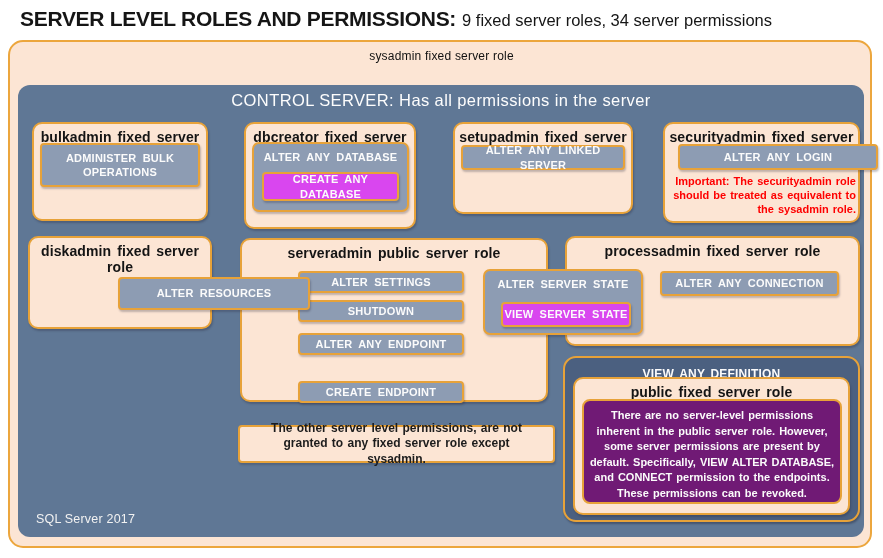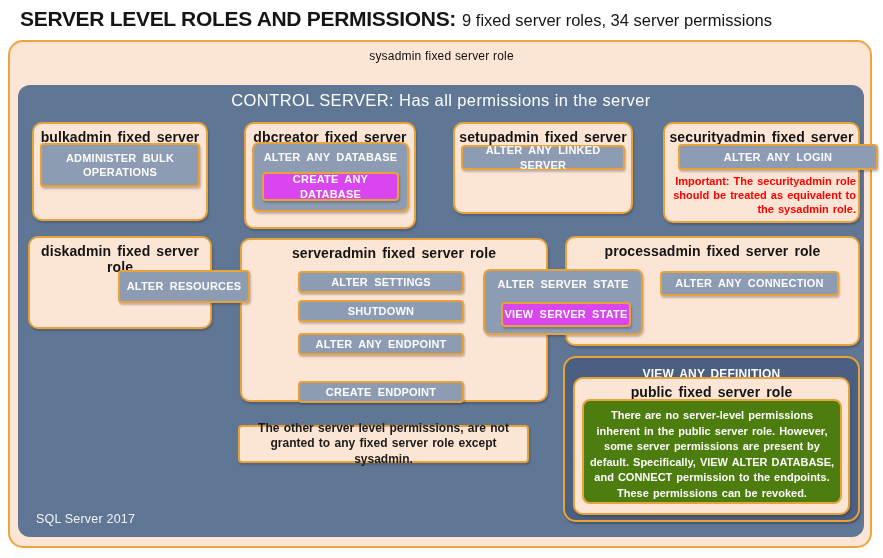--- a/index.html
+++ b/index.html
@@ -78,21 +78,21 @@
   .vad-box{
     background:#4b6080;border:2px solid #e7a239;border-radius:13px;
     box-shadow:1px 2px 2px rgba(20,20,40,0.35);
   }
   .vad-title{
     width:100%;text-align:center;padding-top:9px;
     color:#fbfbfb;font-weight:bold;font-size:12px;
     word-spacing:2px;letter-spacing:0.2px;
   }
   .public-desc{
-    background:#4d7c0f;border:2px solid #e7a239;border-radius:8px;
+    background:#701a75;border:2px solid #e7a239;border-radius:8px;
     color:#fbfbfb;font-weight:bold;font-size:11px;
     text-align:center;line-height:1.42;
     padding:7px 5px;word-spacing:1px;
   }
 
   
   .note-box{
     background:#fce5d4;border:2px solid #e7a239;border-radius:4px;
     display:flex;align-items:center;justify-content:center;text-align:center;
     font-size:12px;font-weight:bold;color:#1c1c1c;line-height:1.3;
@@ -141,44 +141,44 @@
     <div class="role-title">securityadmin fixed server role</div>
   </div>
   <div class="abs perm" style="left:678px;top:144px;width:200px;height:26px;">ALTER ANY LOGIN</div>
   <div class="abs warning-text">Important:  The securityadmin role should be treated as equivalent to the sysadmin role.</div>
 
   <div class="abs role" style="left:28px;top:236px;width:184px;height:93px;">
     <div class="role-title">diskadmin fixed server role</div>
   </div>
 
   <div class="abs role" style="left:240px;top:238px;width:308px;height:164px;">
-    <div class="role-title">serveradmin fixed server role</div>
+    <div class="role-title">serveradmin public server role</div>
   </div>
   <div class="abs perm" style="left:298px;top:271px;width:166px;height:22px;">ALTER SETTINGS</div>
   <div class="abs perm" style="left:298px;top:300px;width:166px;height:22px;">SHUTDOWN</div>
   <div class="abs perm" style="left:298px;top:333px;width:166px;height:22px;">ALTER ANY ENDPOINT</div>
   <div class="abs perm" style="left:298px;top:366px;width:166px;height:22px;margin-top:15px;">CREATE ENDPOINT</div>
 
-  <div class="abs perm" style="left:118px;top:270px;width:132px;height:33px;">ALTER RESOURCES</div>
+  <div class="abs perm" style="left:118px;top:277px;width:192px;height:33px;">ALTER RESOURCES</div>
 
   <div class="abs role" style="left:565px;top:236px;width:295px;height:110px;">
     <div class="role-title">processadmin fixed server role</div>
   </div>
   <div class="abs perm" style="left:660px;top:271px;width:179px;height:25px;">ALTER ANY CONNECTION</div>
 
   <div class="abs perm-outer" style="left:483px;top:269px;width:160px;height:66px;">
     <div class="outer-label">ALTER SERVER STATE</div>
   </div>
   <div class="abs perm perm-dark" style="left:501px;top:302px;width:130px;height:25px;">VIEW SERVER STATE</div>
 
   <div class="abs vad-box" style="left:563px;top:356px;width:297px;height:166px;">
     <div class="vad-title">VIEW ANY DEFINITION</div>
   </div>
   <div class="abs role" style="left:573px;top:377px;width:277px;height:138px;">
     <div class="role-title">public fixed server role</div>
   </div>
   <div class="abs public-desc" style="left:582px;top:399px;width:260px;height:105px;">There are no server-level permissions inherent in the public server role. However, some server permissions are present by default. Specifically, VIEW ALTER DATABASE, and CONNECT permission to the endpoints. These permissions can be revoked.</div>
 
-  <div class="abs note-box" style="left:238px;top:425px;width:291px;height:38px;padding:0 16px;">The other server level permissions, are not granted to any fixed server role except sysadmin.</div>
+  <div class="abs note-box" style="left:238px;top:425px;width:317px;height:38px;padding:0 16px;">The other server level permissions, are not granted to any fixed server role except sysadmin.</div>
 
   <div class="abs footer-label">SQL Server 2017</div>
 
 </div>
 
 </body></html>

